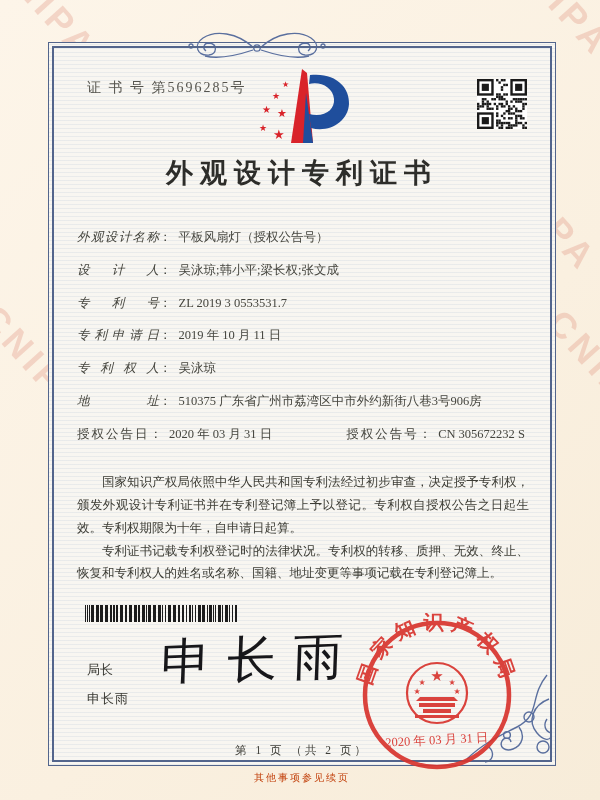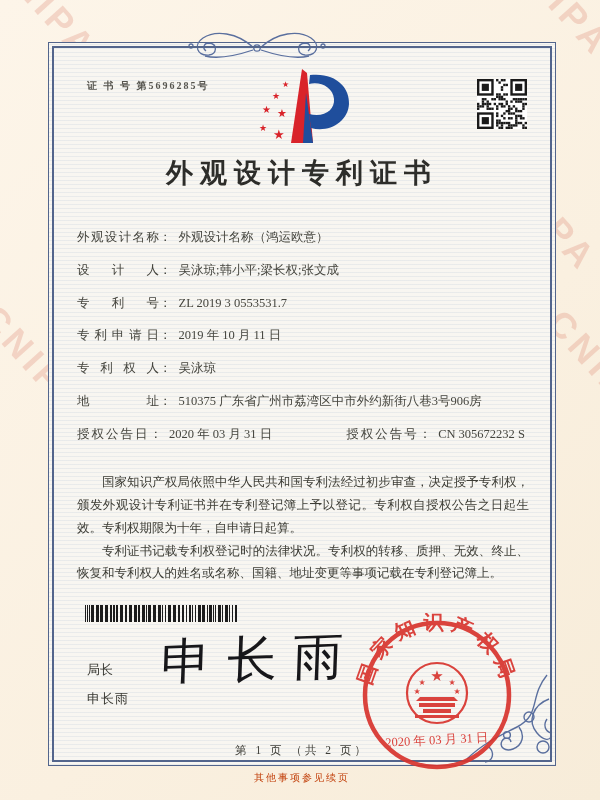--- a/index.html
+++ b/index.html
@@ -17,31 +17,31 @@
   .cert{
     position:absolute;left:48px;top:42px;width:506px;height:722px;
     background:#f8f6f1;
     background-image:repeating-linear-gradient(0deg,rgba(110,140,185,.11) 0 1px,transparent 1px 4px);
     border:1.5px solid #53658c;
   }
   .cert::after{
     content:"";position:absolute;inset:3px;border:2.5px solid #53658c;pointer-events:none;
   }
   .cert-no{
-    position:absolute;left:38px;top:36px;font-size:10px;letter-spacing:2px;color:#55544e;font-weight:bold;
+    position:absolute;left:38px;top:36px;font-size:14px;letter-spacing:2px;color:#55544e;
   }
   .logo{position:absolute;left:200px;top:24px;width:112px;height:90px;}
   .qr{position:absolute;left:428px;top:36px;width:50px;height:50px;background:#fff;}
   .title{
     position:absolute;left:0;right:0;top:112px;text-align:center;
     font-size:27px;font-weight:bold;letter-spacing:7px;color:#2d2d2a;margin:0;
   }
   .content{position:absolute;left:28px;right:26px;top:185px;color:#45453e;}
   .field-row{display:flex;margin-bottom:14px;font-size:12.5px;line-height:1.5;}
-  .flabel{width:82px;flex:none;text-align:justify;text-align-last:justify;}
+  .flabel{width:82px;flex:none;text-align:justify;text-align-last:justify;font-style:italic;}
   .fcolon{flex:none;}
   .fvalue{margin-left:7px;white-space:nowrap;}
   .grant-row{display:flex;font-size:12.5px;line-height:1.5;margin-top:6px;}
   .grant-group{display:flex;}
   .grant-group + .grant-group{margin-left:74px;}
   .glabel{letter-spacing:2px;}
   .gvalue{margin-left:7px;}
   .paras{margin-top:28px;}
   .paras p{
     margin:0;font-size:12.5px;line-height:1.82;text-align:justify;
@@ -241,21 +241,21 @@
         </svg>
     </div>
 
     <h1 class="title">外观设计专利证书</h1>
 
     <div class="content">
 
       <div class="field-row">
         <span class="flabel">外观设计名称</span>
           <span class="fcolon">：</span>
-        <span class="fvalue">外观设计名称（鸿运欧意）</span>
+        <span class="fvalue">平板风扇灯（授权公告号）</span>
       </div>
       <div class="field-row">
         <span class="flabel">设计人</span>
           <span class="fcolon">：</span>
         <span class="fvalue">吴泳琼;韩小平;梁长权;张文成</span>
       </div>
       <div class="field-row">
         <span class="flabel">专利号</span>
           <span class="fcolon">：</span>
         <span class="fvalue">ZL 2019 3 0553531.7</span>

